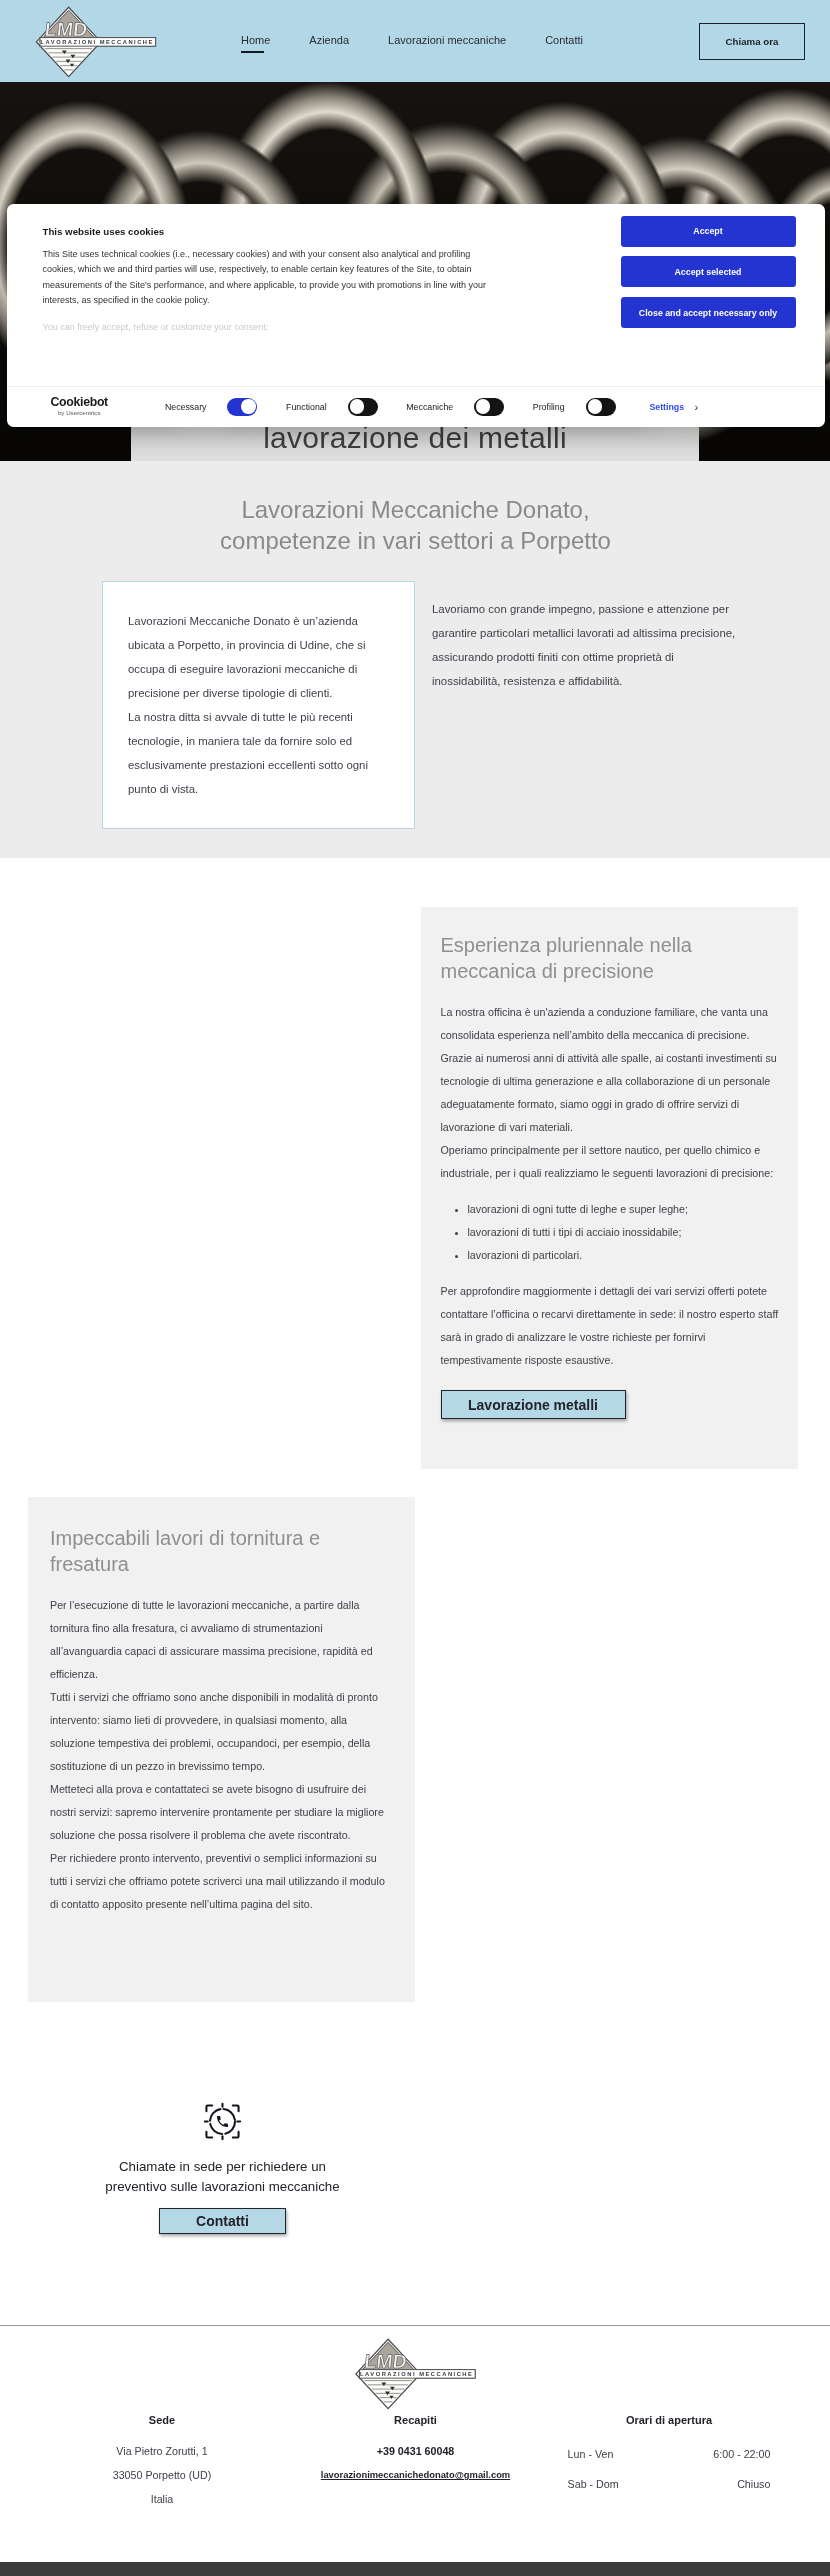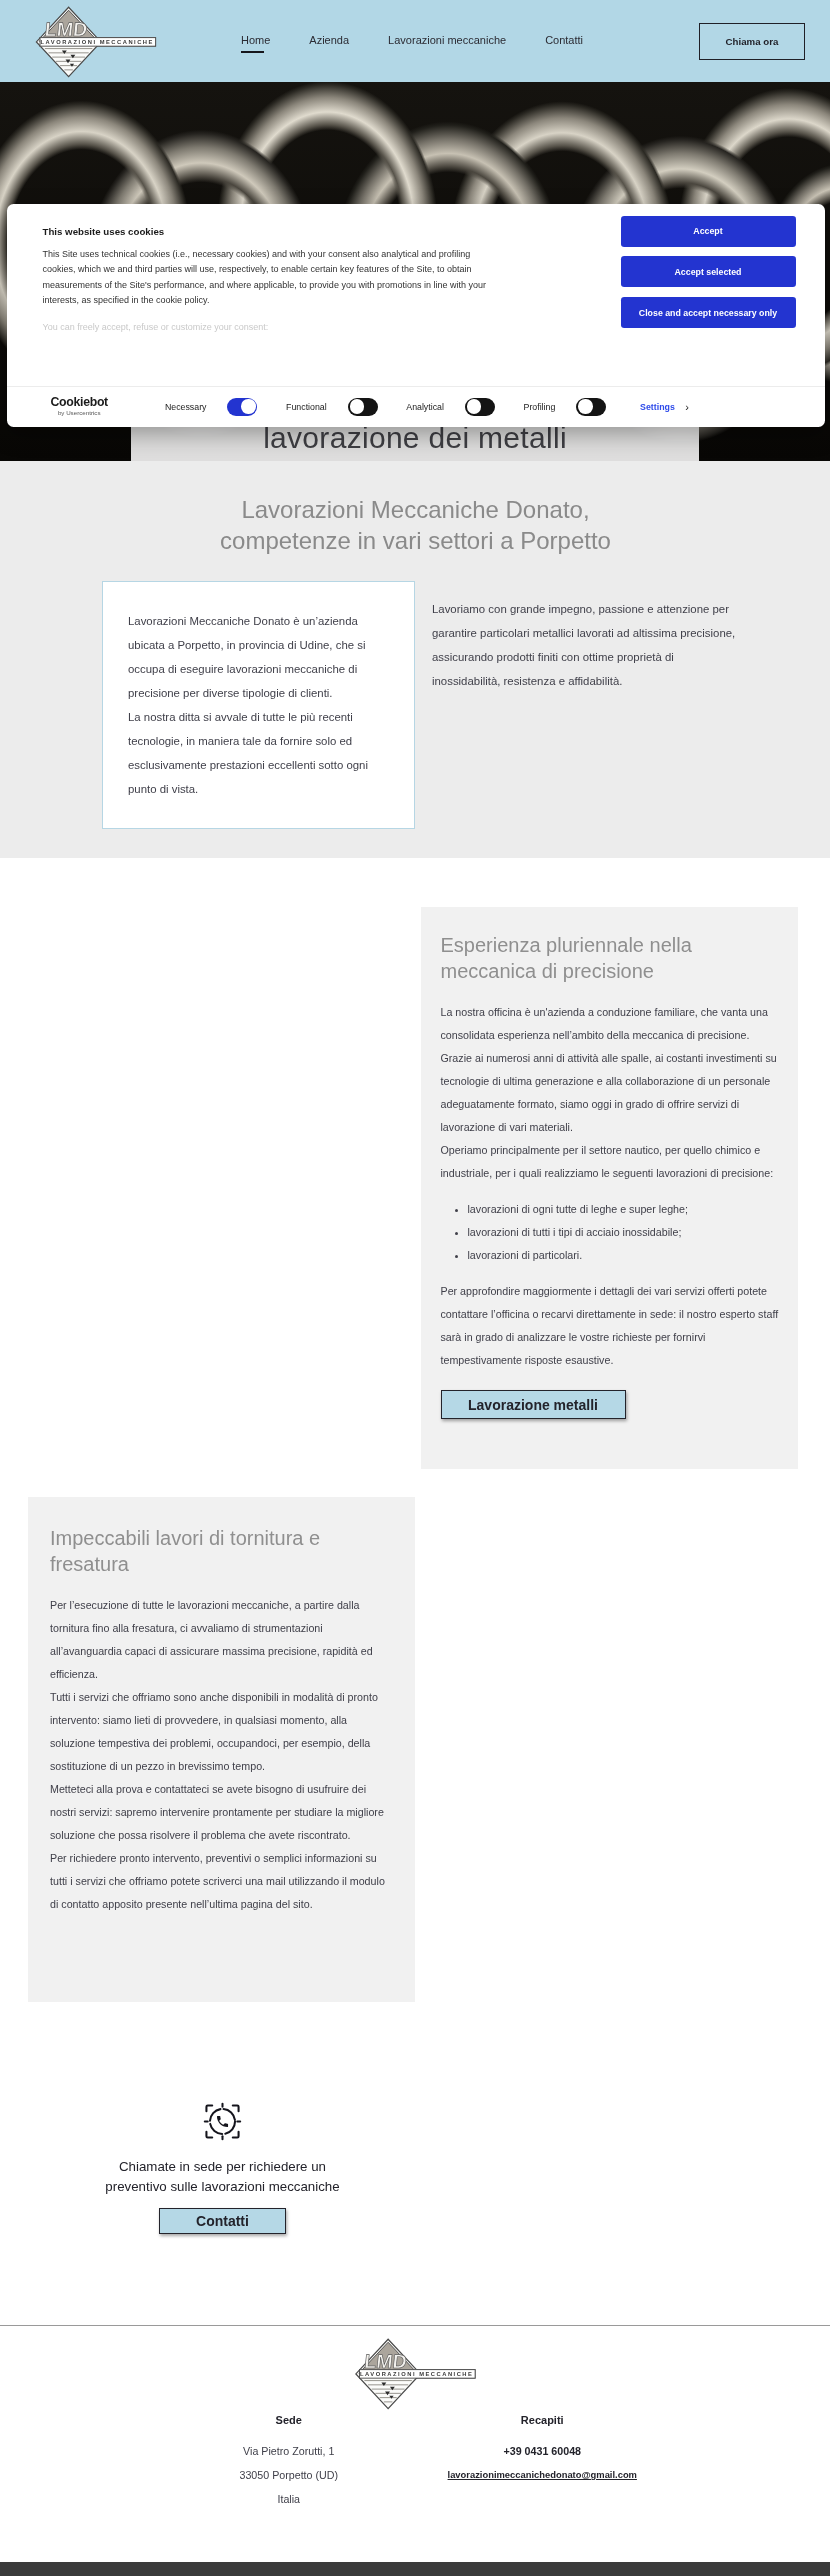--- a/index.html
+++ b/index.html
@@ -189,21 +189,21 @@
             <span class="knob"></span>
           </span>
       </div>
       <div class="tg">
         <span class="tg-label">Functional</span>
         <span class="switch off">
             <span class="knob"></span>
           </span>
       </div>
       <div class="tg">
-        <span class="tg-label">Analytical</span>
+        <span class="tg-label">Meccaniche</span>
         <span class="switch off">
             <span class="knob"></span>
           </span>
       </div>
       <div class="tg">
         <span class="tg-label">Profiling</span>
         <span class="switch off">
             <span class="knob"></span>
           </span>
       </div>
@@ -314,20 +314,31 @@
         <h4>Sede</h4>
         <div class="f-line">Via Pietro Zorutti, 1</div>
         <div class="f-line">33050 Porpetto (UD)</div>
         <div class="f-line">Italia</div>
       </div>
       <div class="f-col">
         <h4>Recapiti</h4>
         <div class="f-line f-phone">+39 0431 60048</div>
         <div class="f-line f-email">lavorazionimeccanichedonato@gmail.com</div>
       </div>
+      <div class="f-col">
+        <h4>Orari di apertura</h4>
+        <div class="hours-row">
+          <span>Lun - Ven</span>
+          <span>6:00 - 22:00</span>
+        </div>
+        <div class="hours-row">
+          <span>Sab - Dom</span>
+          <span>Chiuso</span>
+        </div>
+      </div>
     </div>
   </div>
 
   <div class="legal">
     <span>P.I. 02722160302</span>
     <span>|</span>
     <a>Informazioni Legali</a>
     <span>|</span>
     <a>Privacy Policy e Cookie Policy</a>
   </div>

